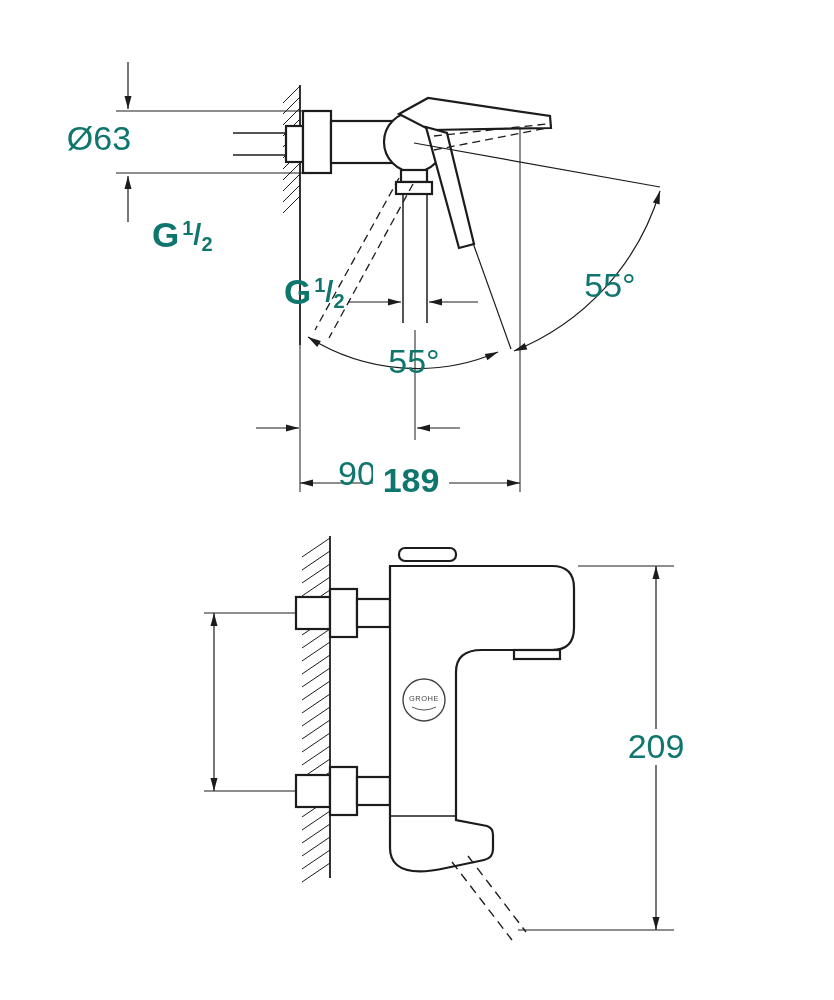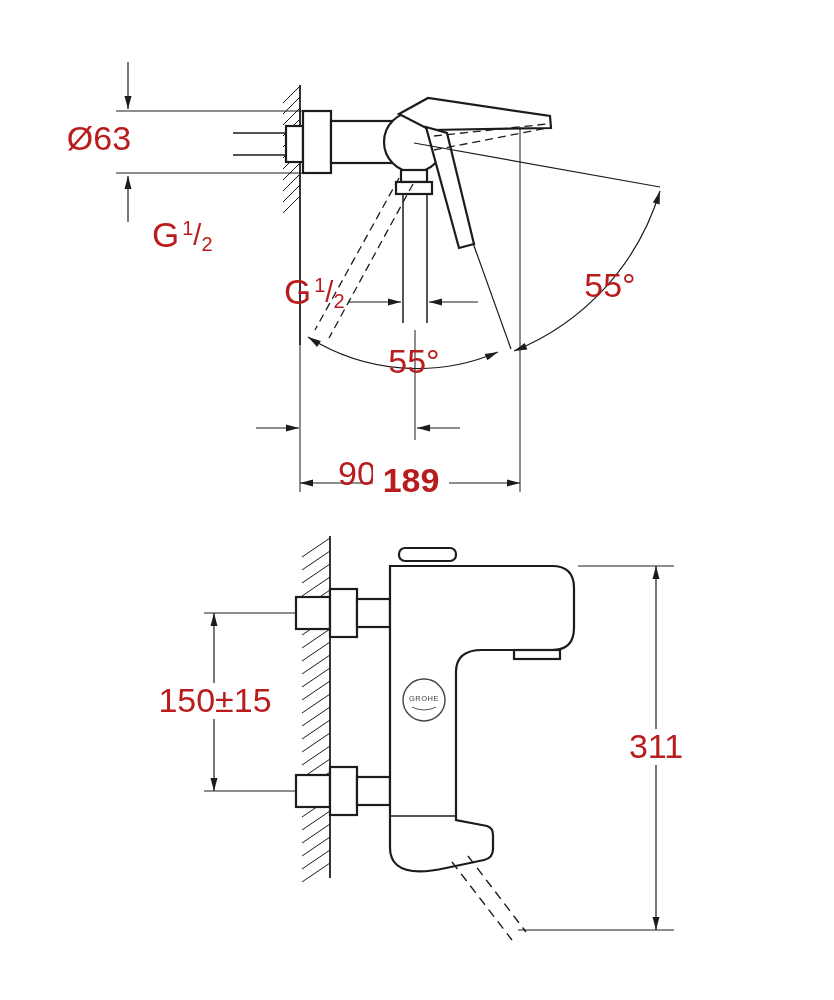--- a/index.html
+++ b/index.html
@@ -12,24 +12,24 @@
     color: #1a1a1a;
     overflow: hidden;
   }
   .stage svg { position: absolute; left: 0; top: 0; }
   .lbl {
     position: absolute;
     font-size: 34px;
     line-height: 1.05;
     text-align: center;
     white-space: nowrap;
-    color: #b91c1c;
+    color: #0f766e;
   }
   .mask { background: #ffffff; }
-  .g-label { display: inline-block; }
+  .g-label { display: inline-block; font-weight: bold; }
   .g-letter { font-size: 35px; }
   .g-num   { font-size: 20px; vertical-align: 12px; margin-left: 3px; }
   .g-slash { font-size: 29px; vertical-align: 2px; }
   .g-den   { font-size: 20px; vertical-align: -4px; }
 </style>
 </head>
 <body>
 
 <div class="stage">
 
@@ -195,17 +195,16 @@
   <div class="lbl g-label" style="left:284px; top:274px;"><span class="g-letter">G</span><span class="g-num">1</span><span class="g-slash">/</span><span class="g-den">2</span></div>
 
   <div class="lbl" style="left:570px; top:268px; width:80px;">55°</div>
 
   <div class="lbl" style="left:374px; top:344px; width:80px;">55°</div>
 
   <div class="lbl" style="left:324px; top:408px; width:66px;margin-top:48px;">90</div>
 
   <div class="lbl mask" style="left:373px; top:463px; width:76px;font-weight:bold;">189</div>
 
-  <div class="lbl mask" style="left:146px; top:683px; width:138px;">150±15</div>
-
-  <div class="lbl mask" style="left:617px; top:729px; width:78px;">311</div>
+
+  <div class="lbl mask" style="left:617px; top:729px; width:78px;">209</div>
 
 </div>
 
 </body></html>

